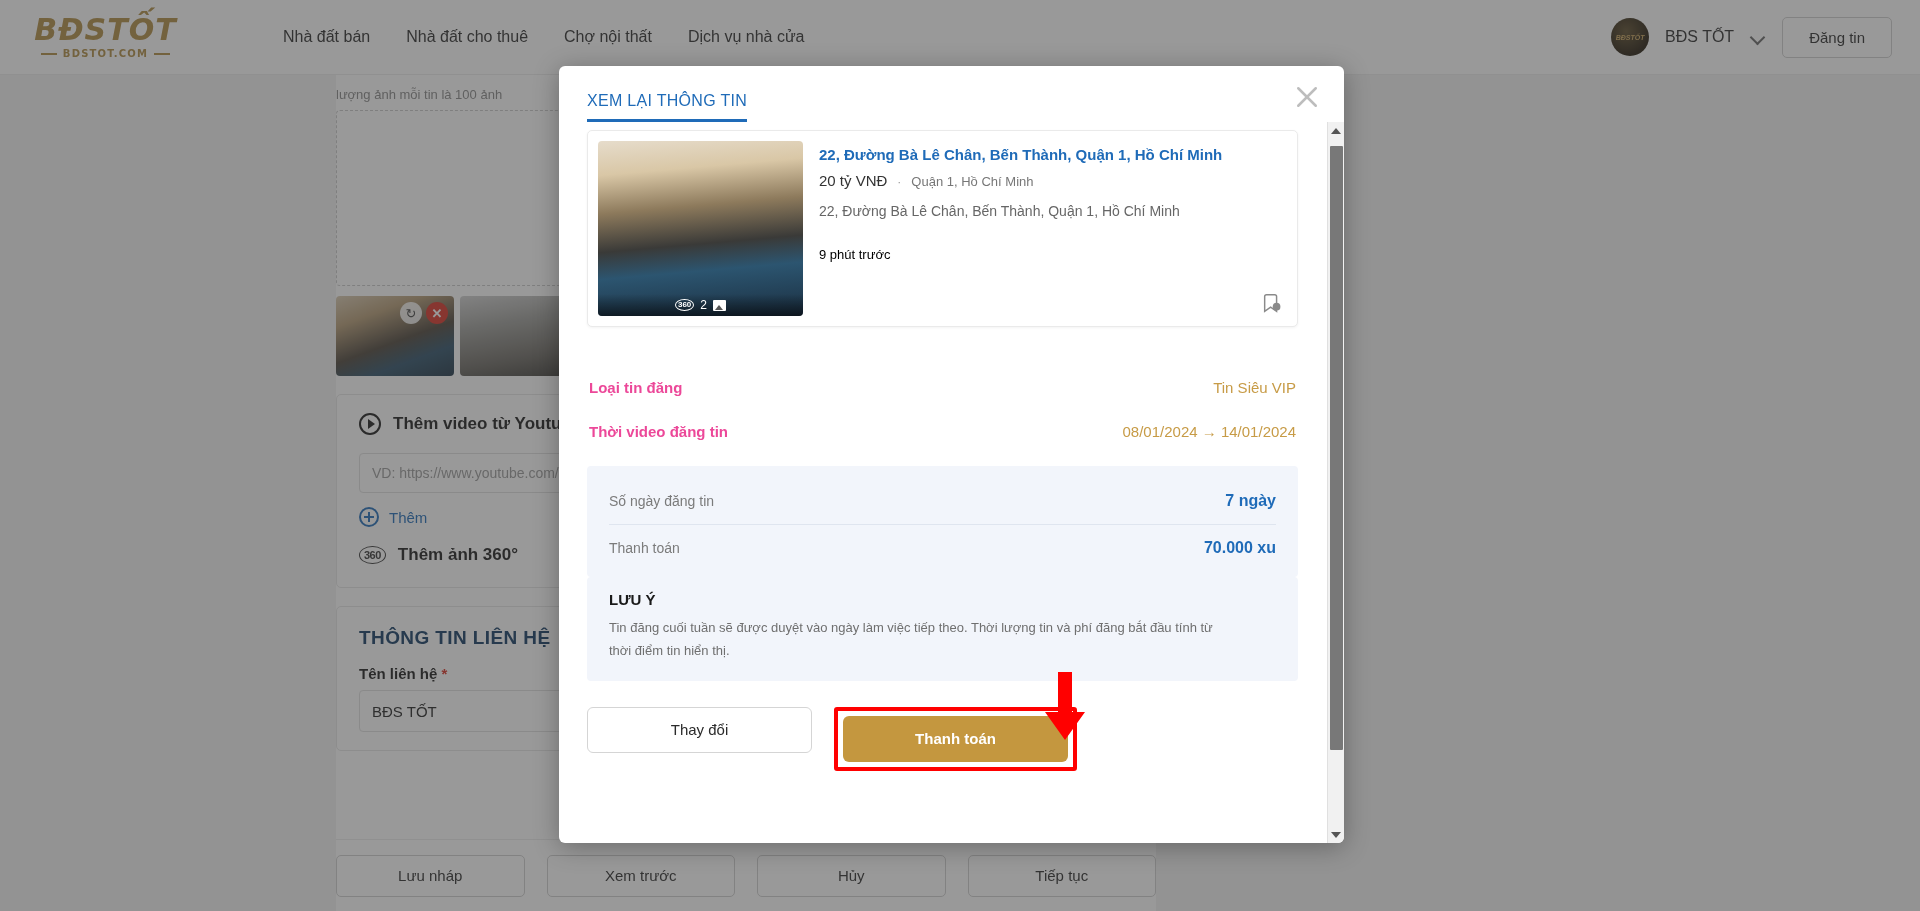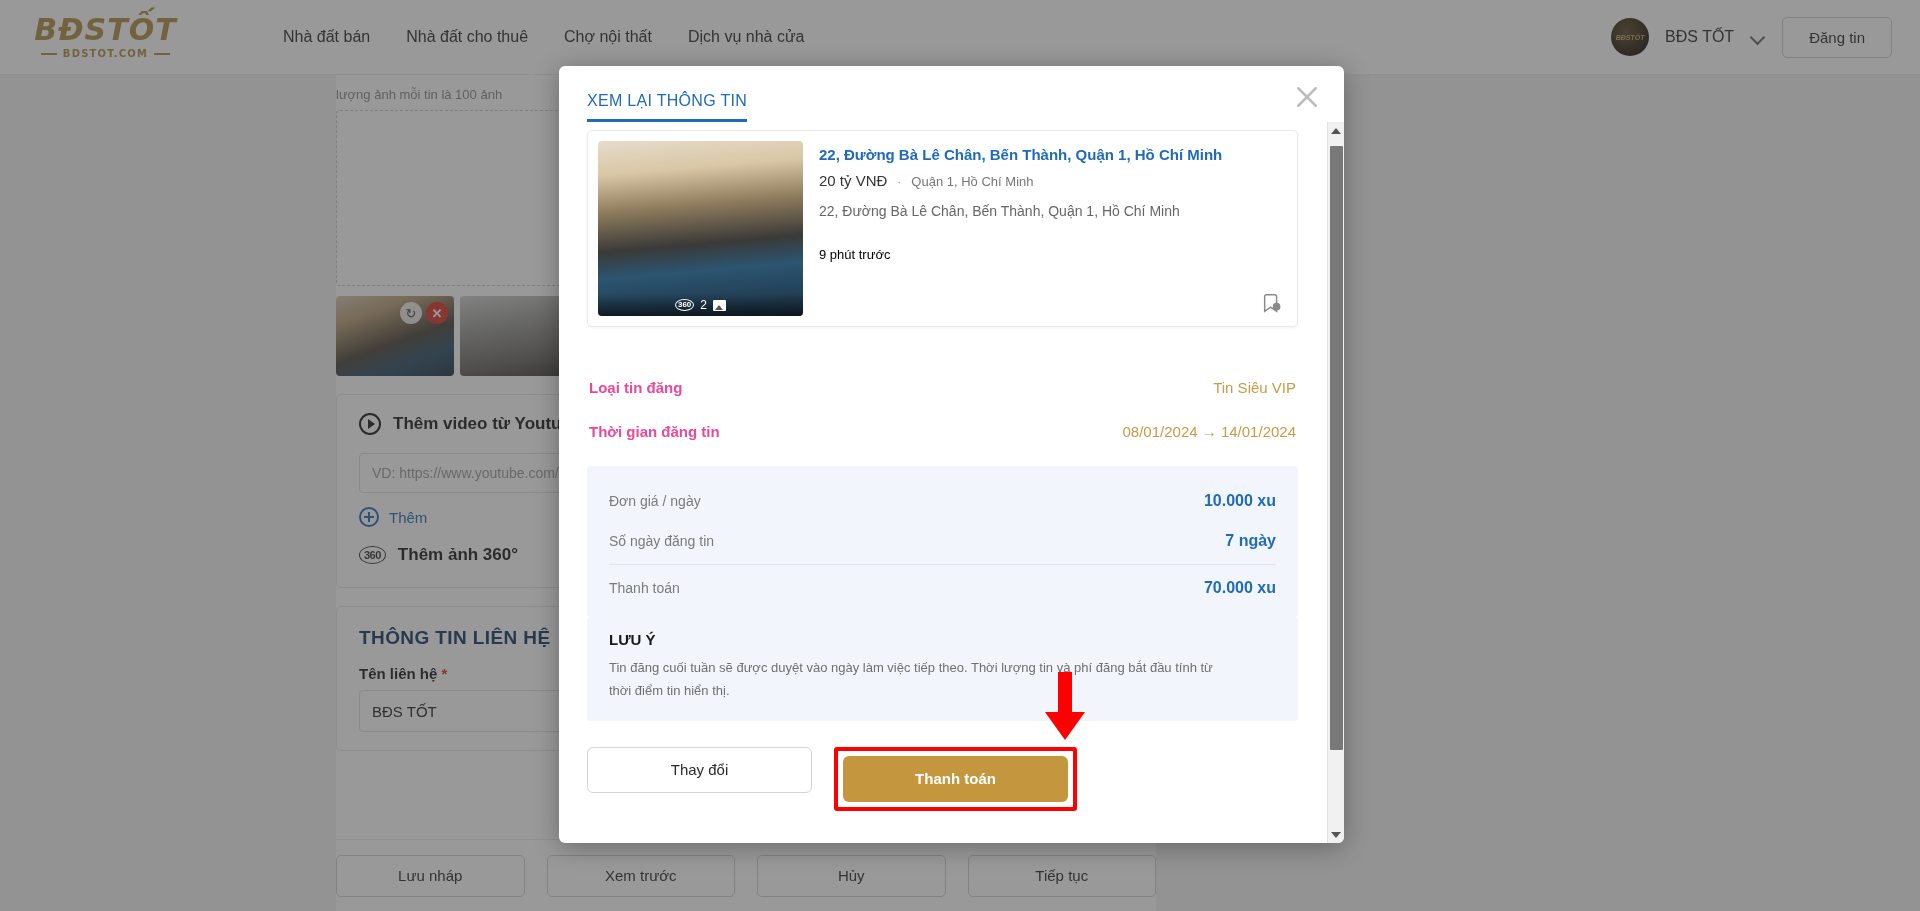--- a/index.html
+++ b/index.html
@@ -507,29 +507,25 @@
           </div>
         </div>
       </div>
 
       <div class="kv row1">
         <div class="kv-label">Loại tin đăng</div>
         <div class="kv-value">Tin Siêu VIP</div>
       </div>
 
       <div class="kv row2">
-        <div class="kv-label">Thời gian đăng tin</div>
+        <div class="kv-label">Thời video đăng tin</div>
         <div class="kv-value">08/01/2024 → 14/01/2024</div>
       </div>
 
       <div class="price-box">
-        <div class="price-row">
-          <div class="price-label">Đơn giá / ngày</div>
-          <div class="price-val">10.000 xu</div>
-        </div>
         <div class="price-row">
           <div class="price-label">Số ngày đăng tin</div>
           <div class="price-val">7 ngày</div>
         </div>
         <div class="price-div"></div>
         <div class="price-row">
           <div class="price-label">Thanh toán</div>
           <div class="price-val">70.000 xu</div>
         </div>
       </div>

